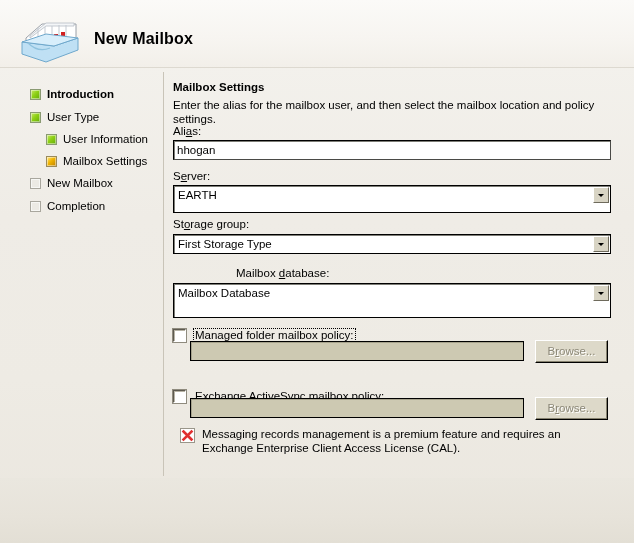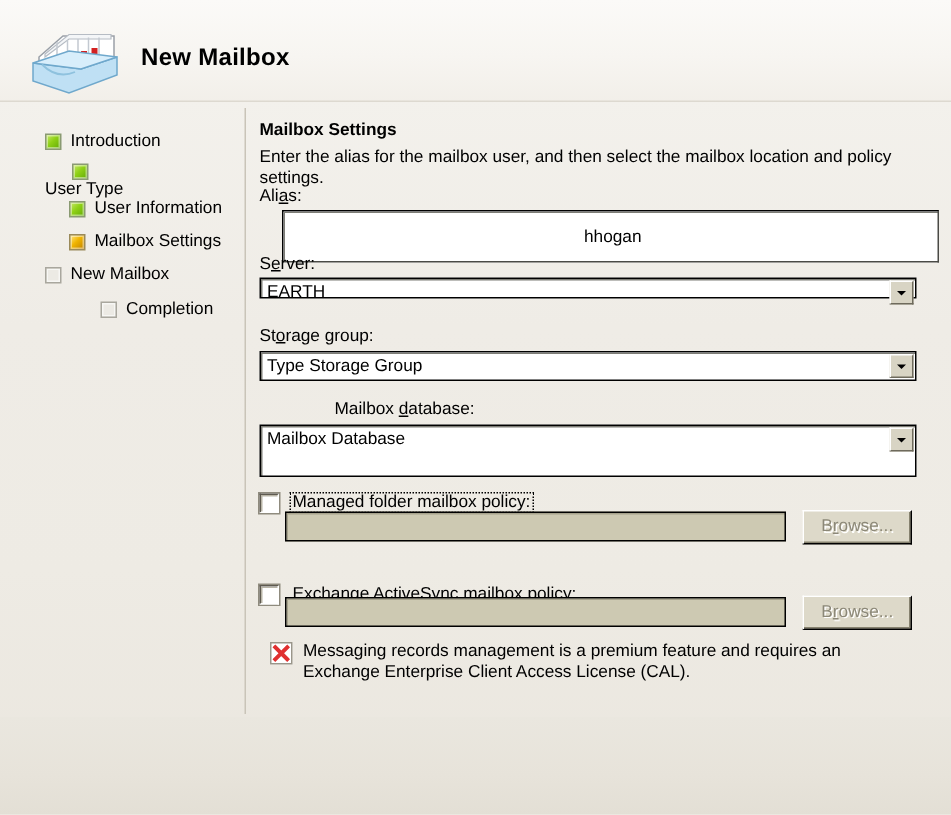--- a/index.html
+++ b/index.html
@@ -271,78 +271,78 @@
           <polygon points="6,26 38,30 62,22 30,18" fill="#d8eefb" stroke="#6fa8cc" stroke-width="1"></polygon>
           <path d="M12,27 q10,10 22,5" fill="none" stroke="#8fc2de" stroke-width="1.2"></path>
         </g>
       </svg>
     </div>
     <div id="header-title">New Mailbox</div>
     <div id="header-rule"></div>
   </div>
 
   <div id="sidebar">
-    <div class="nav-item" style="left:30px; top:18px;">
+    <div class="nav-item" style="left:30px; top:18px;font-weight:bold;">
       <span class="nav-marker done"></span>
       <span class="nav-label">Introduction</span>
     </div>
-    <div class="nav-item" style="left:30px; top:41px;flex-direction:column;">
+    <div class="nav-item" style="left:30px; top:41px;">
       <span class="nav-marker done"></span>
       <span class="nav-label">User Type</span>
     </div>
     <div class="nav-item" style="left:46px; top:63px;justify-content:flex-end;">
       <span class="nav-marker done"></span>
       <span class="nav-label">User Information</span>
     </div>
     <div class="nav-item" style="left:46px; top:85px;">
       <span class="nav-marker current"></span>
       <span class="nav-label">Mailbox Settings</span>
     </div>
     <div class="nav-item" style="left:30px; top:107px;">
       <span class="nav-marker pending"></span>
       <span class="nav-label">New Mailbox</span>
     </div>
-    <div class="nav-item" style="left:30px; top:130px;margin-left:37px;">
+    <div class="nav-item" style="left:30px; top:130px;">
       <span class="nav-marker pending"></span>
       <span class="nav-label">Completion</span>
     </div>
   </div>
   <div id="sidebar-divider"></div>
 
   <div id="main">
 
     <div id="pane-title">Mailbox Settings</div>
     <div id="pane-desc">Enter the alias for the mailbox user, and then select the mailbox location and policy settings.</div>
 
     <div class="field-label" style="left:9px; top:57px;">
       <span>Ali</span><span class="acc">a</span><span>s:</span>
     </div>
-    <input class="txt-input" type="text" style="left: 24px; top: 72px; width: 438px; height: 35px; text-align: center;" value="hhogan">
+    <input class="txt-input" type="text" style="left: 9px; top: 72px; width: 438px; height: 20px;" value="hhogan">
 
     <div class="field-label" style="left:9px; top:102px;">
       <span>S</span><span class="acc">e</span><span>rver:</span>
     </div>
-    <div class="combo" style="left:9px; top:117px; width:438px; height:14px;">
+    <div class="combo" style="left:9px; top:117px; width:438px; height:28px;">
       <span class="combo-text">EARTH</span>
       <span class="combo-btn">
           <span class="combo-arrow"></span>
         </span>
     </div>
 
     <div class="field-label" style="left:9px; top:150px;">
       <span>St</span><span class="acc">o</span><span>rage group:</span>
     </div>
     <div class="combo" style="left:9px; top:166px; width:438px; height:20px;">
-      <span class="combo-text">Type Storage Group</span>
+      <span class="combo-text">First Storage Type</span>
       <span class="combo-btn">
           <span class="combo-arrow"></span>
         </span>
     </div>
 
-    <div class="field-label" style="left:11px; top:199px;padding-left:48px;">
+    <div class="field-label" style="left:24px; top:199px;padding-left:48px;">
       <span>Mailbox </span><span class="acc">d</span><span>atabase:</span>
     </div>
     <div class="combo" style="left:9px; top:215px; width:438px; height:35px;">
       <span class="combo-text">Mailbox Database</span>
       <span class="combo-btn">
           <span class="combo-arrow"></span>
         </span>
     </div>
 
     <div class="chk-row" style="left:9px; top:260px;align-items:flex-end;">

